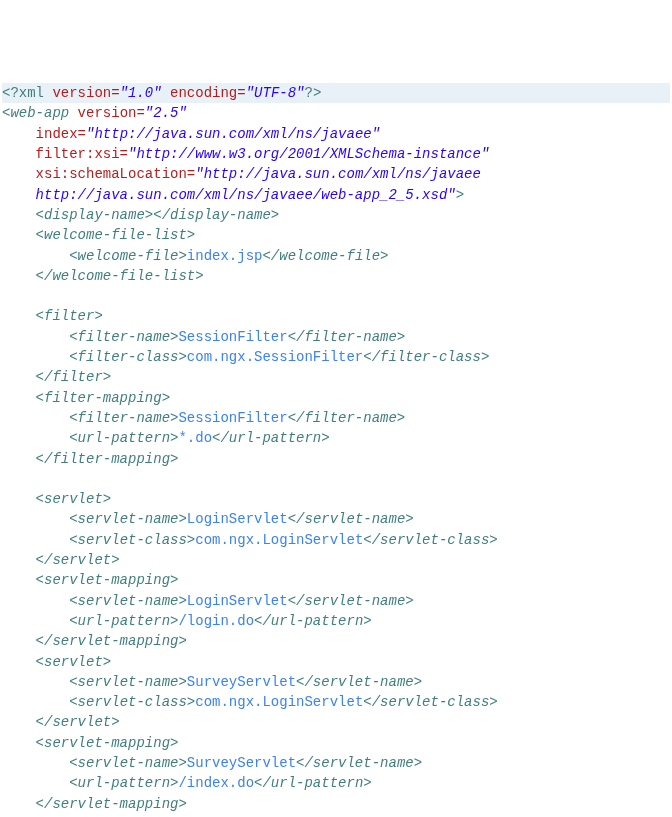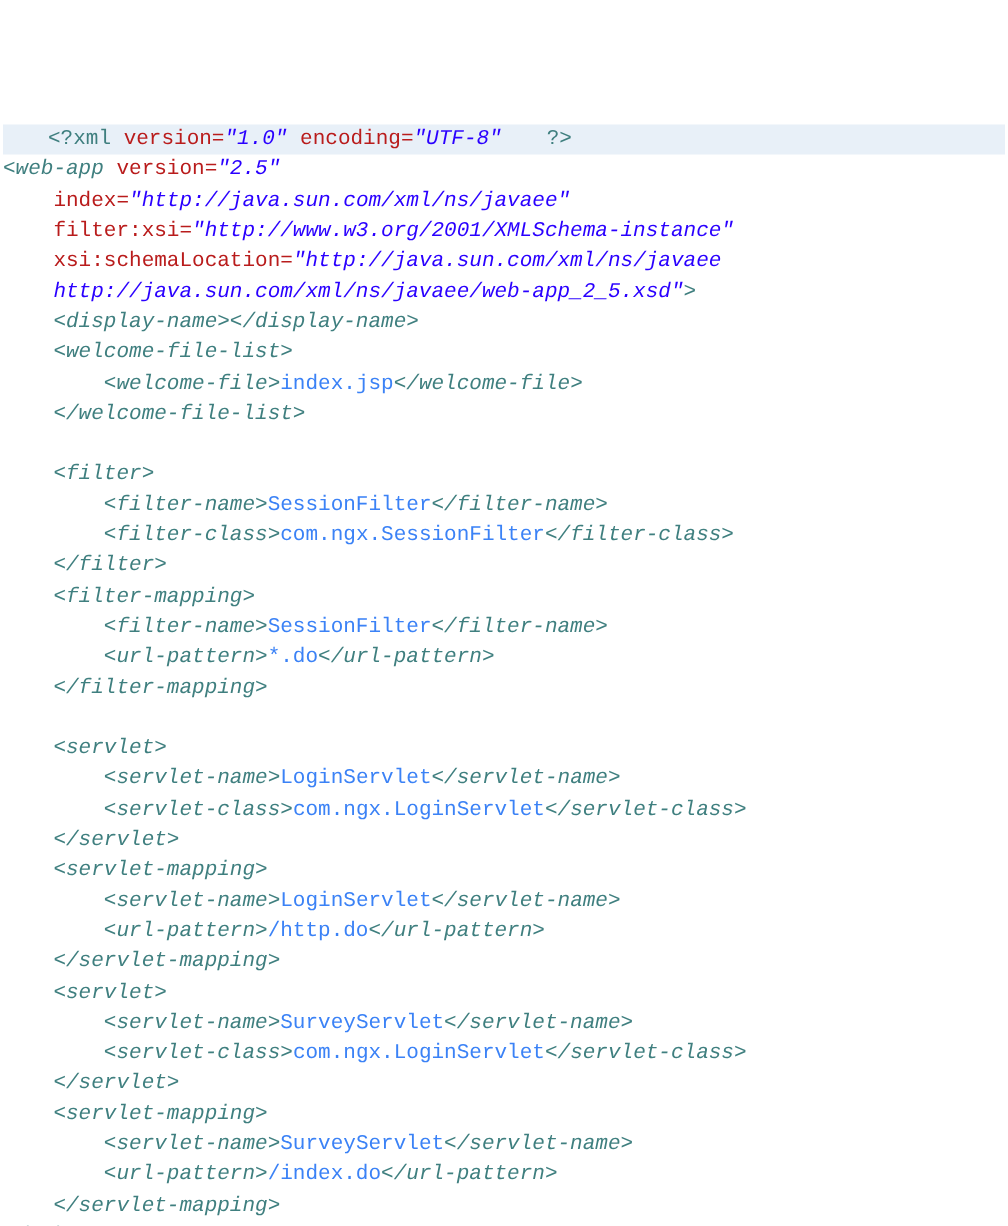--- a/index.html
+++ b/index.html
@@ -10,21 +10,21 @@
     line-height: 1.45;
     white-space: pre;
     background: #fff;
     color: #000;
   }
   .hl { background: #e8f0f8; display: inline-block; width: 100%; }
   .tag { color: #3f7f7f; font-style: italic; }
   .attr { color: #b91c1c; }
   .str { color: #2a00ff; font-style: italic; }
   .txt { color: #3b82f6; }
-  .pi { color: #3f7f7f; margin-left: 30px; }
+  .pi { color: #3f7f7f; }
 </style>
 </head>
 <body>
 
 
 
 <div><span class="hl"><span class="pi">&lt;?xml</span><span class="attr"> version=</span><span class="str">"1.0"</span><span class="attr"> encoding=</span><span class="str">"UTF-8"</span><span class="pi">?&gt;</span></span>
 <span class="tag">&lt;web-app</span><span class="attr"> version=</span><span class="str">"2.5"</span>
 <span>    </span><span class="attr">index=</span><span class="str">"http://java.sun.com/xml/ns/javaee"</span>
 <span>    </span><span class="attr">filter:xsi=</span><span class="str">"http://www.w3.org/2001/XMLSchema-instance"</span>
@@ -43,21 +43,21 @@
 <span>        </span><span class="tag">&lt;filter-name&gt;</span><span class="txt">SessionFilter</span><span class="tag">&lt;/filter-name&gt;</span>
 <span>        </span><span class="tag">&lt;url-pattern&gt;</span><span class="txt">*.do</span><span class="tag">&lt;/url-pattern&gt;</span>
 <span>    </span><span class="tag">&lt;/filter-mapping&gt;</span>
 
 <span>    </span><span class="tag">&lt;servlet&gt;</span>
 <span>        </span><span class="tag">&lt;servlet-name&gt;</span><span class="txt">LoginServlet</span><span class="tag">&lt;/servlet-name&gt;</span>
 <span>        </span><span class="tag">&lt;servlet-class&gt;</span><span class="txt">com.ngx.LoginServlet</span><span class="tag">&lt;/servlet-class&gt;</span>
 <span>    </span><span class="tag">&lt;/servlet&gt;</span>
 <span>    </span><span class="tag">&lt;servlet-mapping&gt;</span>
 <span>        </span><span class="tag">&lt;servlet-name&gt;</span><span class="txt">LoginServlet</span><span class="tag">&lt;/servlet-name&gt;</span>
-<span>        </span><span class="tag">&lt;url-pattern&gt;</span><span class="txt">/http.do</span><span class="tag">&lt;/url-pattern&gt;</span>
+<span>        </span><span class="tag">&lt;url-pattern&gt;</span><span class="txt">/login.do</span><span class="tag">&lt;/url-pattern&gt;</span>
 <span>    </span><span class="tag">&lt;/servlet-mapping&gt;</span>
 <span>    </span><span class="tag">&lt;servlet&gt;</span>
 <span>        </span><span class="tag">&lt;servlet-name&gt;</span><span class="txt">SurveyServlet</span><span class="tag">&lt;/servlet-name&gt;</span>
 <span>        </span><span class="tag">&lt;servlet-class&gt;</span><span class="txt">com.ngx.LoginServlet</span><span class="tag">&lt;/servlet-class&gt;</span>
 <span>    </span><span class="tag">&lt;/servlet&gt;</span>
 <span>    </span><span class="tag">&lt;servlet-mapping&gt;</span>
 <span>        </span><span class="tag">&lt;servlet-name&gt;</span><span class="txt">SurveyServlet</span><span class="tag">&lt;/servlet-name&gt;</span>
 <span>        </span><span class="tag">&lt;url-pattern&gt;</span><span class="txt">/index.do</span><span class="tag">&lt;/url-pattern&gt;</span>
 <span>    </span><span class="tag">&lt;/servlet-mapping&gt;</span>
 <span class="tag">&lt;/web-app&gt;</span></div>

